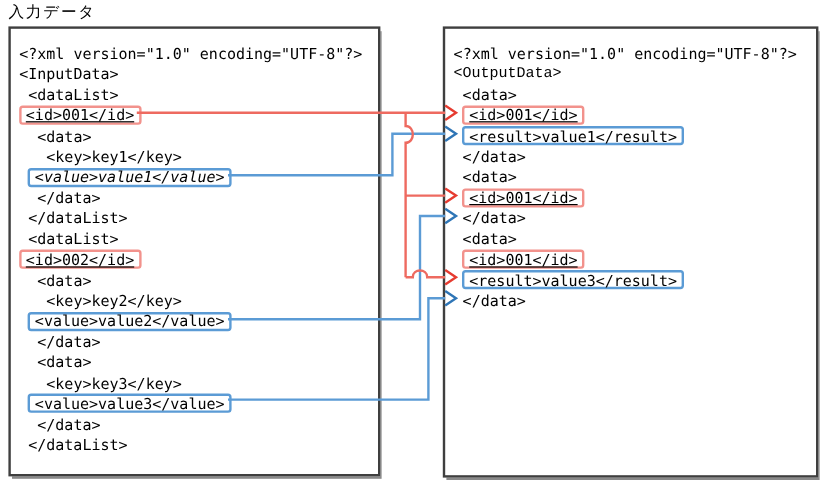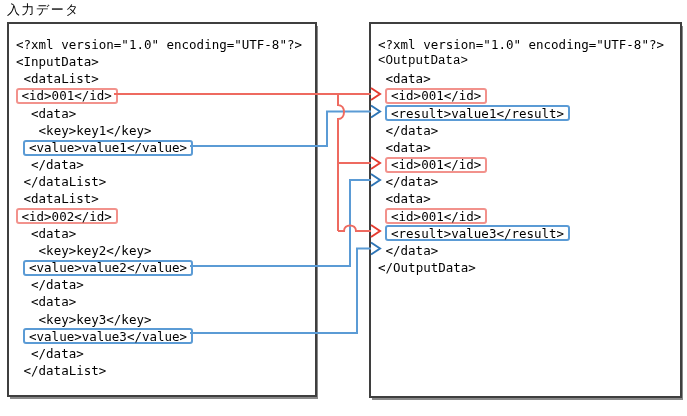--- a/index.html
+++ b/index.html
@@ -28,21 +28,21 @@
   .code-row {
     height:17.16px; display:flex; align-items:center;
     white-space:pre; font-size:12.5px; line-height:17.16px;
   }
   .hl {
     display:inline-flex; align-items:center;
     height:16px; box-sizing:border-box;
     padding:0 4px; margin-left:-8px;
     border:2px solid; border-radius:3px; background:#fff;
   }
-  .hl.red  { border-color:var(--red-box,#f2928c); }
+  .hl.red  { border-color:var(--red-box,#f2928c);text-decoration:underline; }
   .hl.blue { border-color:var(--blue-box,#5b9bd5); }
   svg.connectors {
     position:absolute; left:0; top:0; width:687px; height:416px;
     pointer-events:none;
   }
   svg .redline  { stroke:var(--red-line,#ee6a60); stroke-width:2; fill:none; }
   svg .redarrow { stroke:var(--red-arrow,#e63b30); stroke-width:2; fill:none; }
   svg .blueline { stroke:var(--blue-line,#5b9bd5); stroke-width:2; fill:none; }
   svg .bluearrow{ stroke:var(--blue-arrow,#2e75b6); stroke-width:2; fill:none; }
 </style>
@@ -54,21 +54,21 @@
   <div class="panel-title left">入力データ</div>
 
 
   <div class="panel left" id="leftPanel">
       <div class="code-row" style="padding-left: 0px;">&lt;?xml version="1.0" encoding="UTF-8"?&gt;</div>
       <div class="code-row" style="padding-left: 0px;">&lt;InputData&gt;</div>
       <div class="code-row" style="padding-left: 7.53px;">&lt;dataList&gt;</div>
       <div class="code-row" style="padding-left: 7.53px;"><span class="hl red">&lt;id&gt;001&lt;/id&gt;</span></div>
       <div class="code-row" style="padding-left: 15.06px;">&lt;data&gt;</div>
       <div class="code-row" style="padding-left: 22.59px;">&lt;key&gt;key1&lt;/key&gt;</div>
-      <div class="code-row" style="padding-left: 15.06px;"><span class="hl blue">&lt;value&gt;value1&lt;/value&gt;</span></div>
+      <div class="code-row" style="padding-left: 15.06px; font-style: italic;"><span class="hl blue">&lt;value&gt;value1&lt;/value&gt;</span></div>
       <div class="code-row" style="padding-left: 15.06px;">&lt;/data&gt;</div>
       <div class="code-row" style="padding-left: 7.53px;">&lt;/dataList&gt;</div>
       <div class="code-row" style="padding-left: 7.53px;">&lt;dataList&gt;</div>
       <div class="code-row" style="padding-left: 7.53px;"><span class="hl red">&lt;id&gt;002&lt;/id&gt;</span></div>
       <div class="code-row" style="padding-left: 15.06px;">&lt;data&gt;</div>
       <div class="code-row" style="padding-left: 22.59px;">&lt;key&gt;key2&lt;/key&gt;</div>
       <div class="code-row" style="padding-left: 15.06px;"><span class="hl blue">&lt;value&gt;value2&lt;/value&gt;</span></div>
       <div class="code-row" style="padding-left: 15.06px;">&lt;/data&gt;</div>
       <div class="code-row" style="padding-left: 15.06px;">&lt;data&gt;</div>
       <div class="code-row" style="padding-left: 22.59px;">&lt;key&gt;key3&lt;/key&gt;</div>
@@ -84,21 +84,20 @@
       <div class="code-row" style="padding-left: 15.06px;"><span class="hl red">&lt;id&gt;001&lt;/id&gt;</span></div>
       <div class="code-row" style="padding-left: 15.06px;"><span class="hl blue">&lt;result&gt;value1&lt;/result&gt;</span></div>
       <div class="code-row" style="padding-left: 7.53px;">&lt;/data&gt;</div>
       <div class="code-row" style="padding-left: 7.53px;">&lt;data&gt;</div>
       <div class="code-row" style="padding-left: 15.06px;"><span class="hl red">&lt;id&gt;001&lt;/id&gt;</span></div>
       <div class="code-row" style="padding-left: 7.53px;">&lt;/data&gt;</div>
       <div class="code-row" style="padding-left: 7.53px;">&lt;data&gt;</div>
       <div class="code-row" style="padding-left: 15.06px;"><span class="hl red">&lt;id&gt;001&lt;/id&gt;</span></div>
       <div class="code-row" style="padding-left: 15.06px;"><span class="hl blue">&lt;result&gt;value3&lt;/result&gt;</span></div>
       <div class="code-row" style="padding-left: 7.53px;">&lt;/data&gt;</div>
-      <div class="code-row" style="padding-left: 0px;">&lt;/OutputData&gt;</div>
     </div>
 
   <svg class="connectors" viewBox="0 0 687 416" xmlns="http://www.w3.org/2000/svg">
 
     <path class="blueline" d="M190,146 H327 V111.5 H371"></path>
     <path class="bluearrow" d="M371,105.5 L380,111.5 L371,117.5"></path>
     <path class="blueline" d="M190,266 H350 V180 H371"></path>
     <path class="bluearrow" d="M371,174 L380,180 L371,186"></path>
     <path class="blueline" d="M190,333 H357 V248.5 H371"></path>
     <path class="bluearrow" d="M371,242.5 L380,248.5 L371,254.5"></path>

